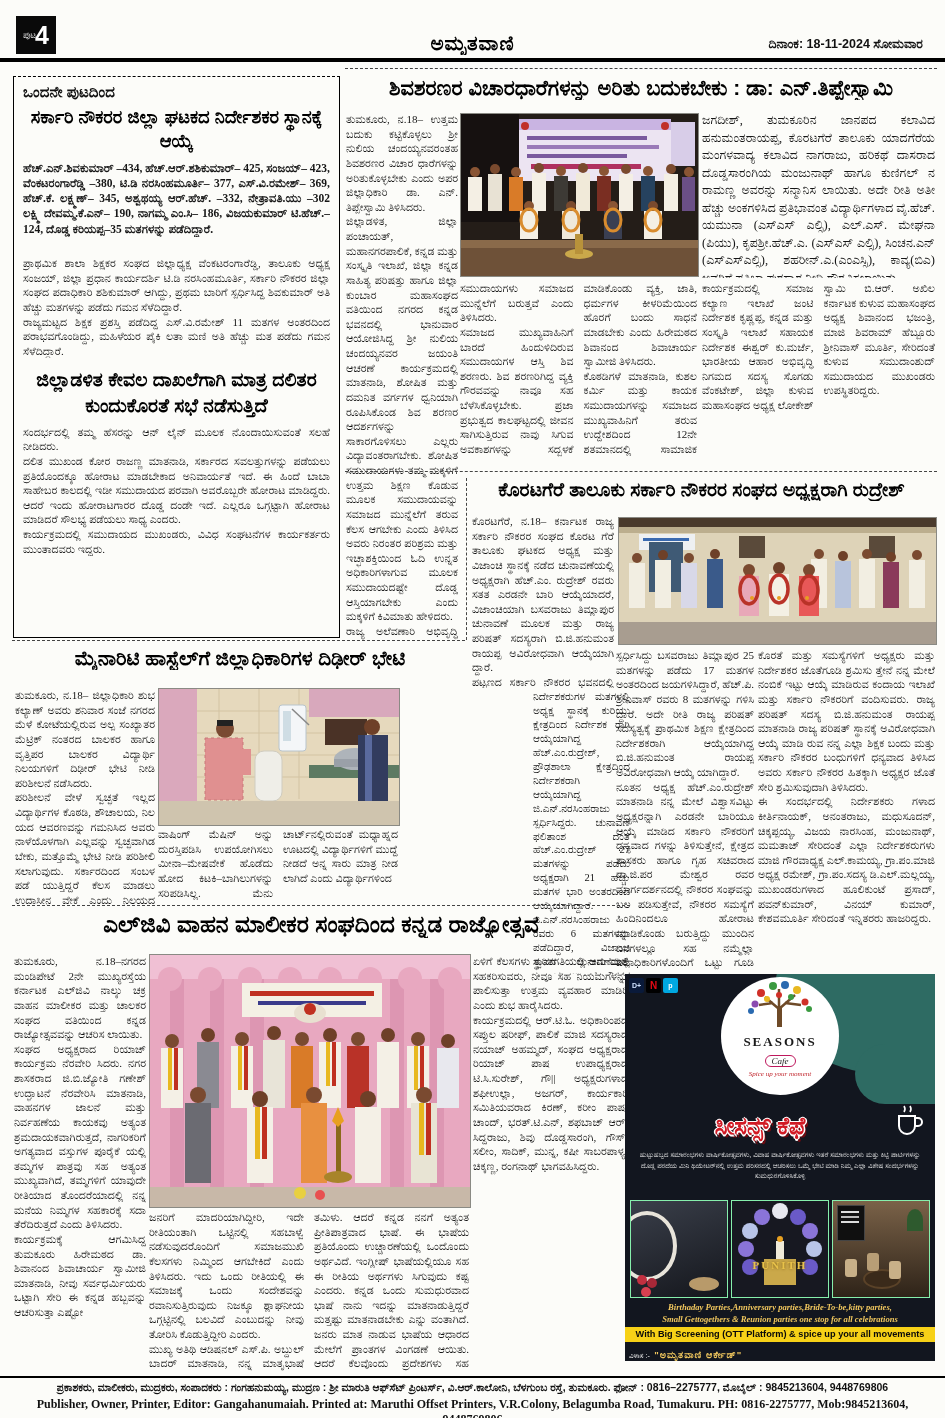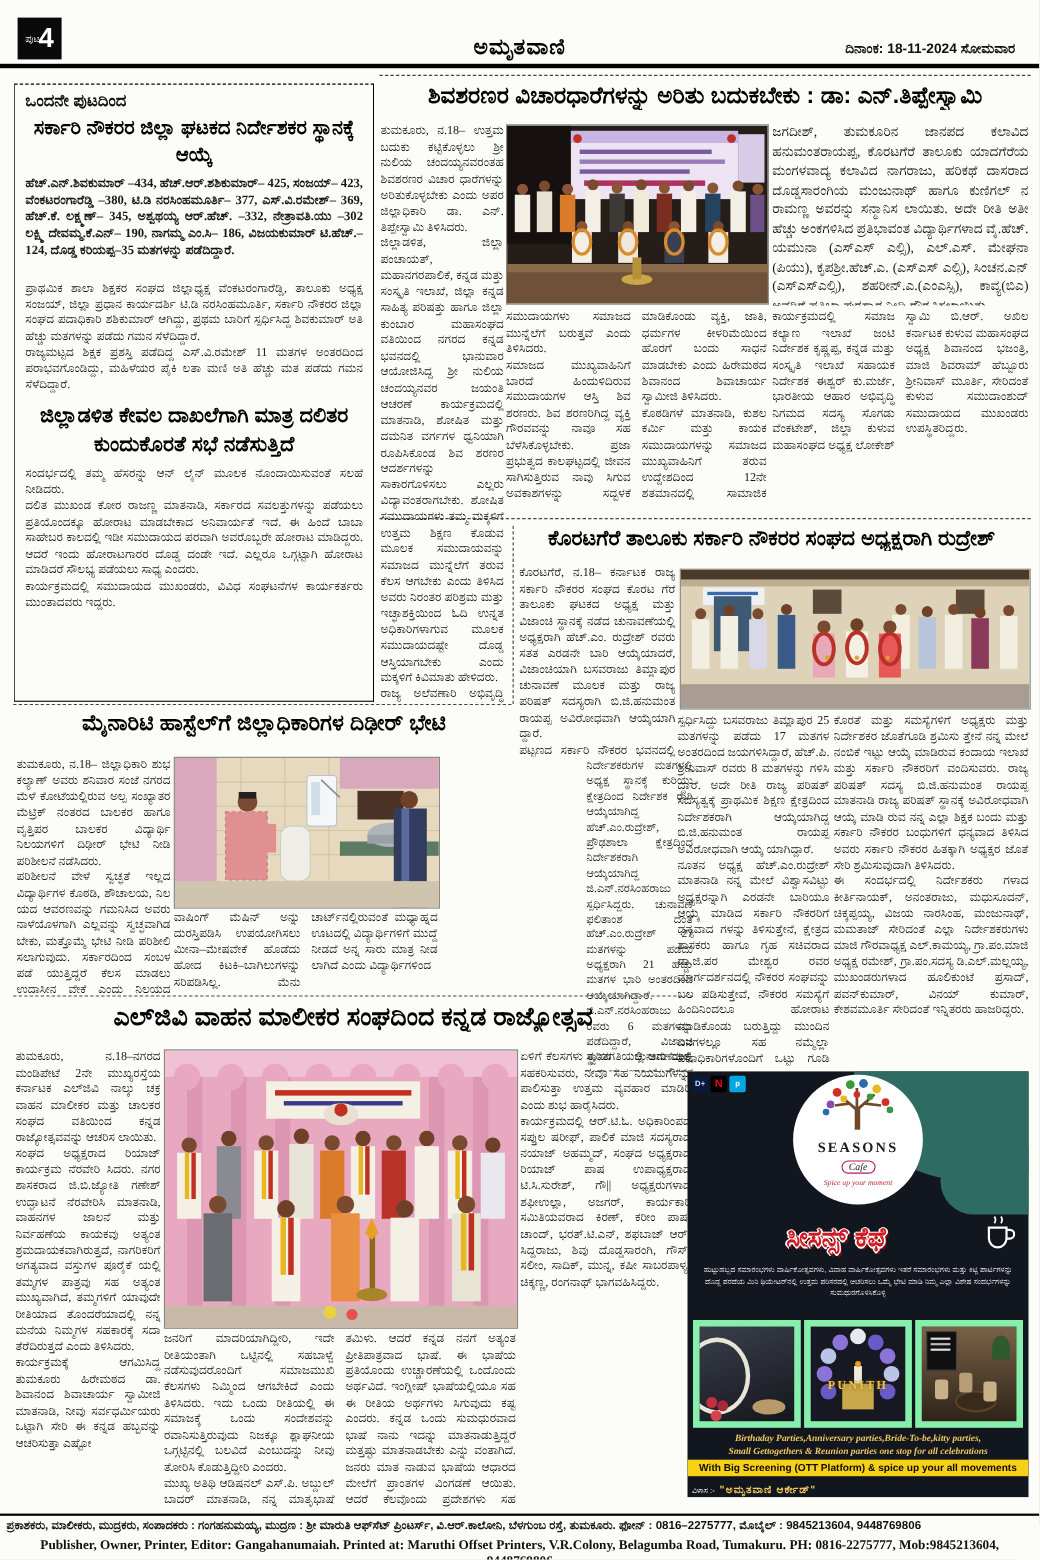--- a/index.html
+++ b/index.html
@@ -31,29 +31,29 @@
   .logo-circle{position:absolute;left:50%;transform:translateX(-50%);top:3px;width:118px;height:118px;
      background:#fff;border-radius:50%;text-align:center;overflow:hidden;}
   .logo-word{font-family:"Liberation Serif",serif;font-weight:bold;letter-spacing:2px;font-size:13px;color:#1a1a1a;margin-top:1px;}
   .logo-cafe{font-family:"Liberation Serif",serif;font-style:italic;font-size:9px;color:#1a1a1a;
      border:1px solid #be185d;border-radius:8px;display:inline-block;padding:0 6px;margin-top:1px;}
   .logo-tag{font-family:"Liberation Serif",serif;font-style:italic;font-size:7px;color:#c0252c;margin-top:2px;}
   .ad-title{position:absolute;top:138px;left:0;right:40px;text-align:center;font-weight:bold;font-size:24px;color:#d11a24;
      text-shadow:-1.5px 0 #fff,1.5px 0 #fff,0 -1.5px #fff,0 1.5px #fff,2.5px 2.5px 0 #6e0a10;}
   .ad-desc{position:absolute;top:176px;left:8px;right:8px;color:#efefef;font-size:6.9px;line-height:1.55;text-align:center;}
   .ad-strip{position:absolute;top:226px;left:5px;right:5px;height:98px;display:flex;gap:3px;}
-  .adph{flex:1;position:relative;overflow:hidden;border:6px solid #86efac;}
+  .adph{flex:1;position:relative;overflow:hidden;border:1px solid #86efac;}
   .ad-gold{position:absolute;top:328px;left:4px;right:4px;text-align:center;color:#f0c75e;
      font-family:"Liberation Serif",serif;font-style:italic;font-weight:bold;font-size:8.6px;line-height:1.35;}
   .ad-band{position:absolute;top:353px;left:0;right:0;height:15px;background:#f7d117;color:#0a0a0a;
      font-weight:bold;font-size:9.2px;text-align:center;line-height:15px;overflow:hidden;}
   .ad-bottom{position:absolute;top:370px;left:4px;right:4px;height:44px;color:#fff;}
   .ad-addr-name{color:#f0c75e;font-weight:bold;font-size:9.5px;letter-spacing:1px;}
   .ad-addr-label{font-size:7px;color:#fff;}
-  .footer-kn{font-size:10.5px;font-weight:bold;text-align:left;font-family:"Liberation Sans",sans-serif;}
+  .footer-kn{font-size:10.5px;font-weight:bold;text-align:center;font-family:"Liberation Sans",sans-serif;}
   .footer-en{font-size:12px;font-weight:bold;text-align:center;font-family:"Liberation Serif",serif;}
 </style>
 </head>
 <body>
 
 <div class="page">
 
   <div class="abs pagebox" style="left:16px;top:16px;width:40px;height:38px;">
     <span class="lbl">ಪುಟ</span>
     <span class="num">4</span>

